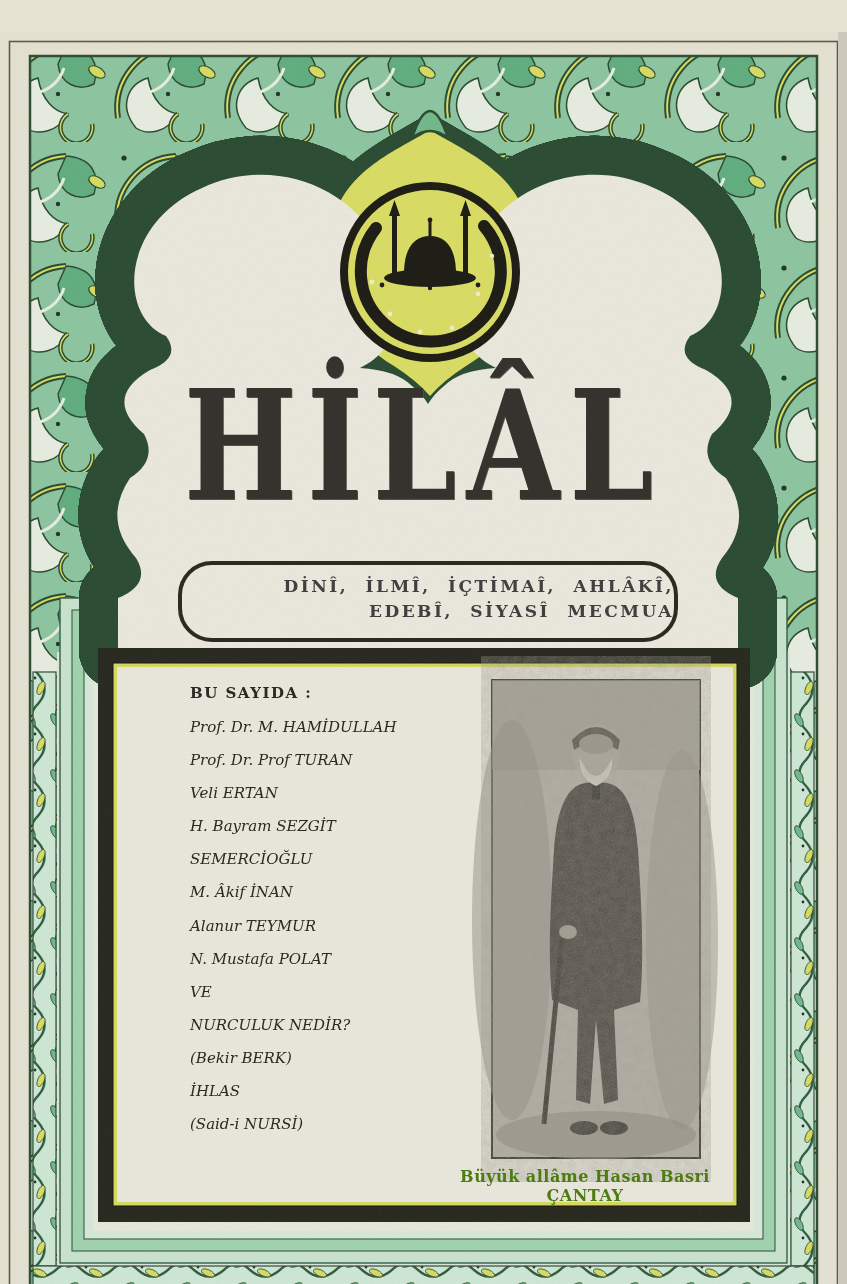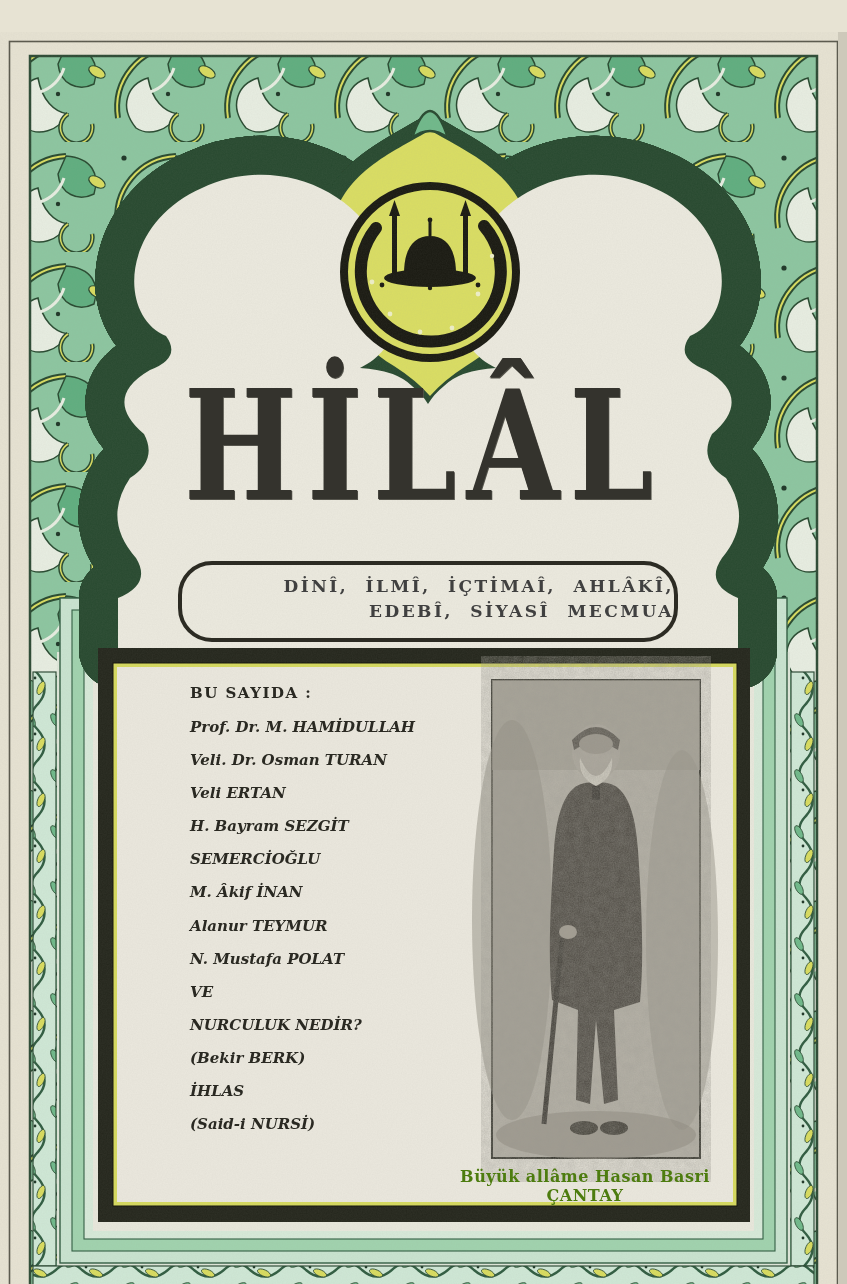--- a/index.html
+++ b/index.html
@@ -28,21 +28,21 @@
   .contents-heading{
     position:absolute;left:190px;top:652px;
     font-size:15px;font-weight:bold;letter-spacing:1.5px;color:#2a2922;
     font-family:"DejaVu Serif","Liberation Serif",serif;
   }
   .contrib-list{
     position:absolute;left:190px;top:686px;width:280px;margin:0;padding:0;
     list-style:none;
   }
   .contrib-list li{
-    height:33.1px;font-size:15px;font-style:italic;font-weight:bold;
+    height:33.1px;font-size:15px;font-style:italic;font-weight:normal;
     color:#2a2922;white-space:nowrap;
   }
   .photo-caption{
     position:absolute;left:424px;top:1135px;width:322px;text-align:center;
     font-size:16px;font-weight:bold;letter-spacing:0.5px;color:#4d7c0f;
   }
   .edge-shade-r{position:absolute;right:0;top:0;width:9px;height:1284px;background:#cdc9ba;}
   .edge-shade-b{position:absolute;left:0;bottom:0;width:847px;height:7px;background:#d5d1c2;}
 </style>
 </head>
@@ -192,21 +192,21 @@
 
 <div class="subtitle-box">
   <div>DİNÎ,  İLMÎ,  İÇTİMAÎ,  AHLÂKÎ,</div>
   <div>EDEBÎ,  SİYASÎ  MECMUA</div>
 </div>
 
 <div class="contents-heading">BU SAYIDA :</div>
 
 <ul class="contrib-list">
   <li>Prof. Dr. M. HAMİDULLAH</li>
-  <li>Veli. Dr. Osman TURAN</li>
+  <li>Prof. Dr. Prof TURAN</li>
   <li>Veli ERTAN</li>
   <li>H. Bayram SEZGİT</li>
   <li>SEMERCİOĞLU</li>
   <li>M. Âkif İNAN</li>
   <li>Alanur TEYMUR</li>
   <li>N. Mustafa POLAT</li>
   <li>VE</li>
   <li>NURCULUK NEDİR?</li>
   <li>(Bekir BERK)</li>
   <li>İHLAS</li>

